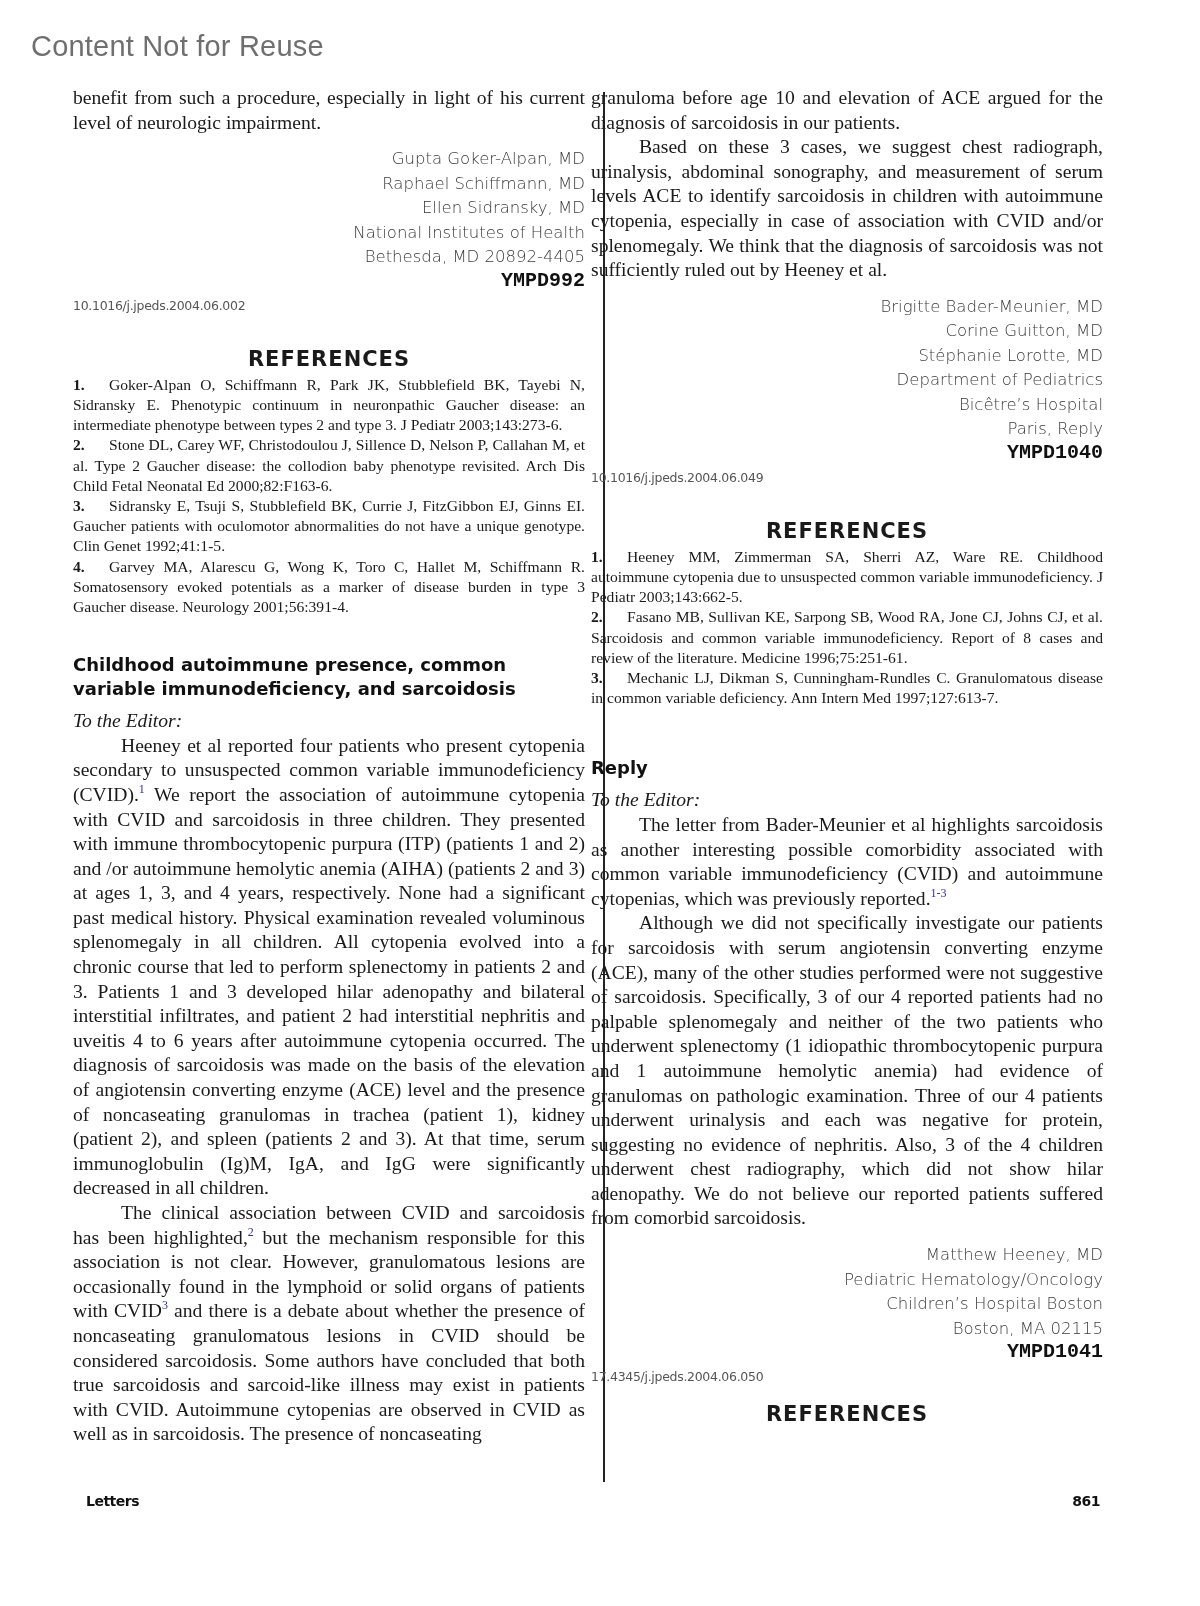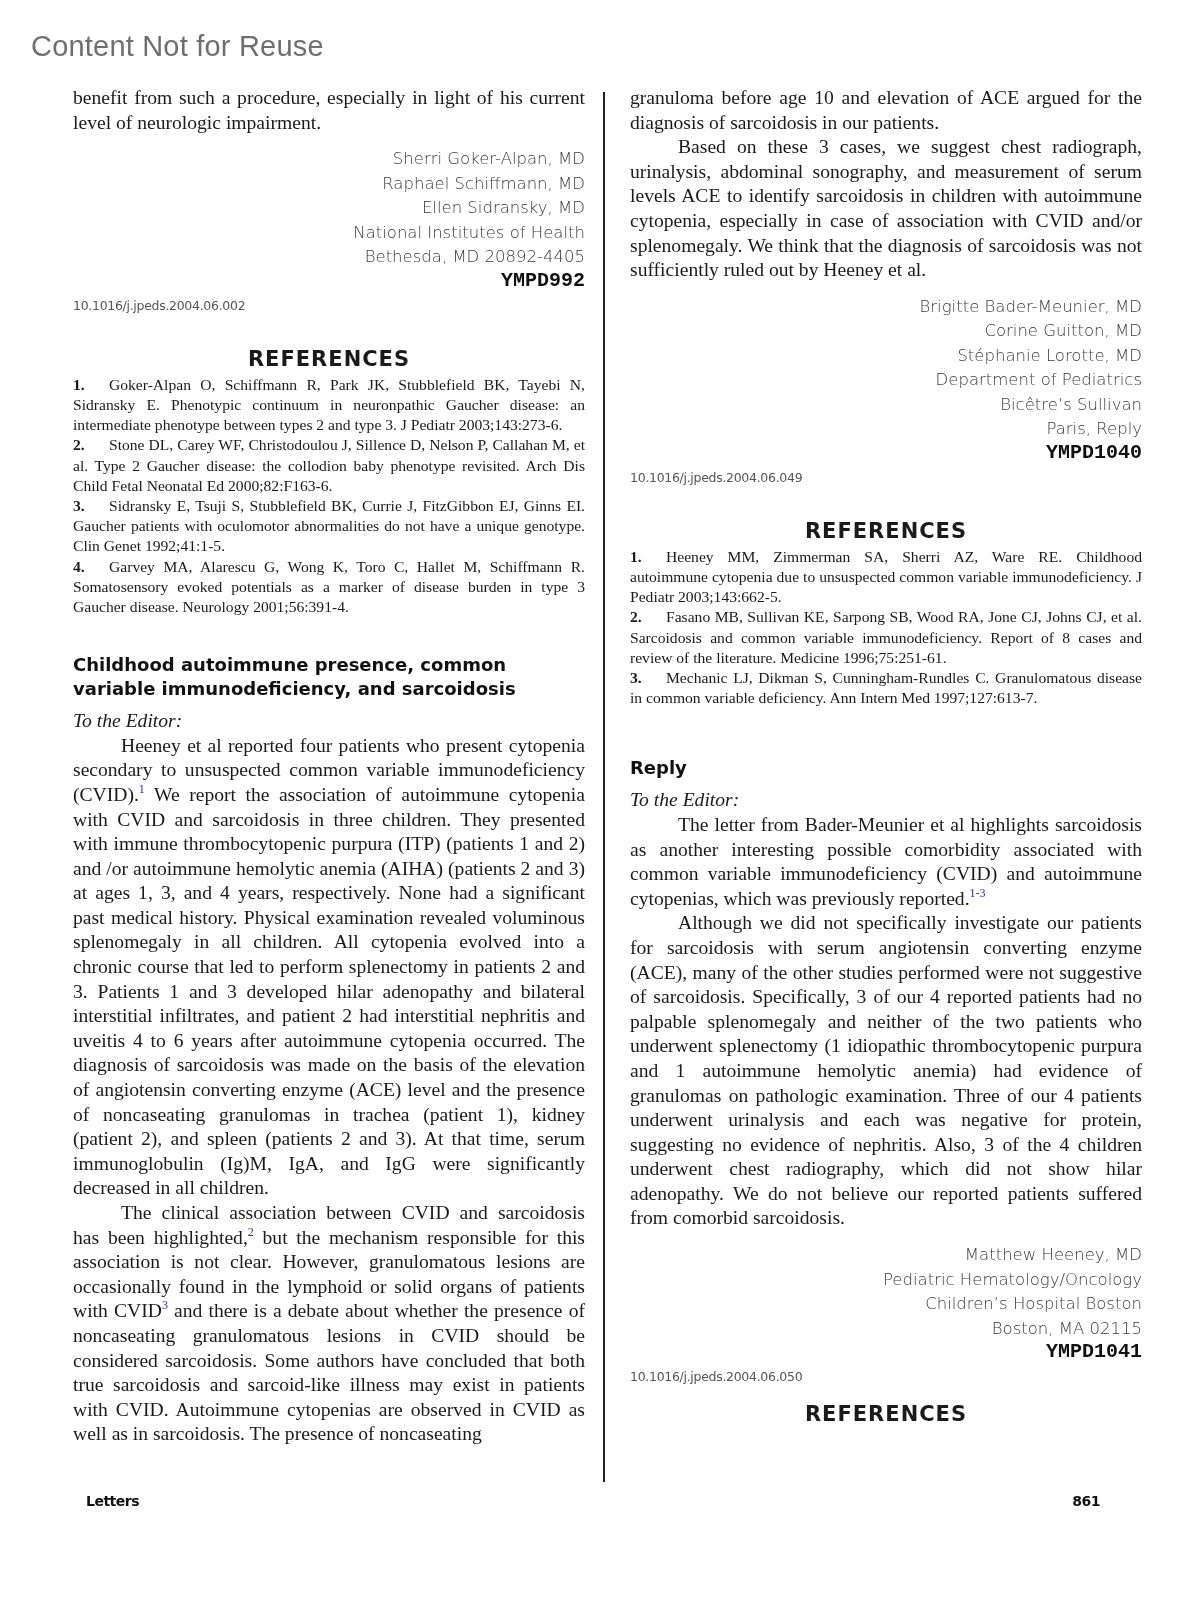--- a/index.html
+++ b/index.html
@@ -9,21 +9,21 @@
   }
   .watermark {
     position: absolute; left: 31px; top: 30px;
     font-family: "Liberation Sans", "DejaVu Sans", sans-serif;
     font-size: 29px; color: #6f6f6f; letter-spacing: 0.2px;
   }
   .col {
     position: absolute; top: 86px;
   }
   .col-left { left: 73px; width: 512px; }
-  .col-right { left: 630px; width: 512px; }
+  .col-right { left: 591px; width: 512px; }
   .divider {
     position: absolute; left: 603px; top: 92px; width: 2px; height: 1390px;
     background: #222;
   }
   .body-text {
     font-size: 19.6px; line-height: 24.6px; text-align: justify;
     margin: 0; hyphens: manual;
   }
   .body-text.indent { text-indent: 48px; }
   .sup { color: #2b2bb3; font-size: 12px; vertical-align: 8px; line-height: 0; }
@@ -65,21 +65,21 @@
 <body>
 
 <div class="watermark">Content Not for Reuse</div>
 
 <div class="divider"></div>
 
 <div class="col col-left">
   <p class="body-text">benefit from such a procedure, especially in light of his current level of neurologic impairment.</p>
 
   <div class="sig-block">
-    <div class="sig">Sherri Goker-Alpan, MD</div>
+    <div class="sig">Gupta Goker-Alpan, MD</div>
     <div class="sig">Raphael Schiffmann, MD</div>
     <div class="sig">Ellen Sidransky, MD</div>
     <div class="sig">National Institutes of Health</div>
     <div class="sig">Bethesda, MD 20892-4405</div>
     <div class="code">YMPD992</div>
     <div class="doi">10.1016/j.jpeds.2004.06.002</div>
   </div>
 
   <div style="margin-top:34px">
     <h3 class="ref-heading">REFERENCES</h3>
@@ -101,21 +101,21 @@
 
 <div class="col col-right">
   <p class="body-text">granuloma before age 10 and elevation of ACE argued for the diagnosis of sarcoidosis in our patients.</p>
   <p class="body-text indent">Based on these 3 cases, we suggest chest radiograph, urinalysis, abdominal sonography, and measurement of serum levels ACE to identify sarcoidosis in children with autoim­mune cytopenia, especially in case of association with CVID and/or splenomegaly. We think that the diagnosis of sarcoidosis was not sufficiently ruled out by Heeney et al.</p>
 
   <div class="sig-block">
     <div class="sig">Brigitte Bader-Meunier, MD</div>
     <div class="sig">Corine Guitton, MD</div>
     <div class="sig">Stéphanie Lorotte, MD</div>
     <div class="sig">Department of Pediatrics</div>
-    <div class="sig">Bicêtre’s Sullivan</div>
+    <div class="sig">Bicêtre’s Hospital</div>
     <div class="sig">Paris, Reply</div>
     <div class="code">YMPD1040</div>
     <div class="doi">10.1016/j.jpeds.2004.06.049</div>
   </div>
 
   <div style="margin-top:34px">
     <h3 class="ref-heading">REFERENCES</h3>
     <div class="refs">
       <p class="ref"><span class="ref-num">1.</span><span>Heeney MM, Zimmerman SA, Sherri AZ, Ware RE. Childhood autoimmune cytopenia due to unsuspected common variable immunodefi­ciency. J Pediatr 2003;143:662-5.</span></p>
       <p class="ref"><span class="ref-num">2.</span><span>Fasano MB, Sullivan KE, Sarpong SB, Wood RA, Jone CJ, Johns CJ, et al. Sarcoidosis and common variable immunodeficiency. Report of 8 cases and review of the literature. Medicine 1996;75:251-61.</span></p>
@@ -128,21 +128,21 @@
     <p class="salutation" style="margin-top:8px">To the Editor:</p>
     <p class="body-text indent"><span>The letter from Bader-Meunier et al highlights sarcoidosis as another interesting possible comorbidity asso­ciated with common variable immunodeficiency (CVID) and autoimmune cytopenias, which was previously reported.</span><sup class="sup">1-3</sup></p>
     <p class="body-text indent">Although we did not specifically investigate our patients for sarcoidosis with serum angiotensin converting enzyme (ACE), many of the other studies performed were not suggestive of sarcoidosis. Specifically, 3 of our 4 reported patients had no palpable splenomegaly and neither of the two patients who underwent splenectomy (1 idiopathic thrombo­cytopenic purpura and 1 autoimmune hemolytic anemia) had evidence of granulomas on pathologic examination. Three of our 4 patients underwent urinalysis and each was negative for protein, suggesting no evidence of nephritis. Also, 3 of the 4 children underwent chest radiography, which did not show hilar adenopathy. We do not believe our reported patients suffered from comorbid sarcoidosis.</p>
 
     <div class="sig-block">
       <div class="sig">Matthew Heeney, MD</div>
       <div class="sig">Pediatric Hematology/Oncology</div>
       <div class="sig">Children’s Hospital Boston</div>
       <div class="sig">Boston, MA 02115</div>
       <div class="code">YMPD1041</div>
-      <div class="doi">10.1016/j.jpeds.2004.06.050</div>
+      <div class="doi">17.4345/j.jpeds.2004.06.050</div>
     </div>
 
     <div style="margin-top:18px">
       <h3 class="ref-heading">REFERENCES</h3>
     </div>
   </div>
 </div>
 
 <div class="footer footer-left">Letters</div>
 <div class="footer footer-right">861</div>

